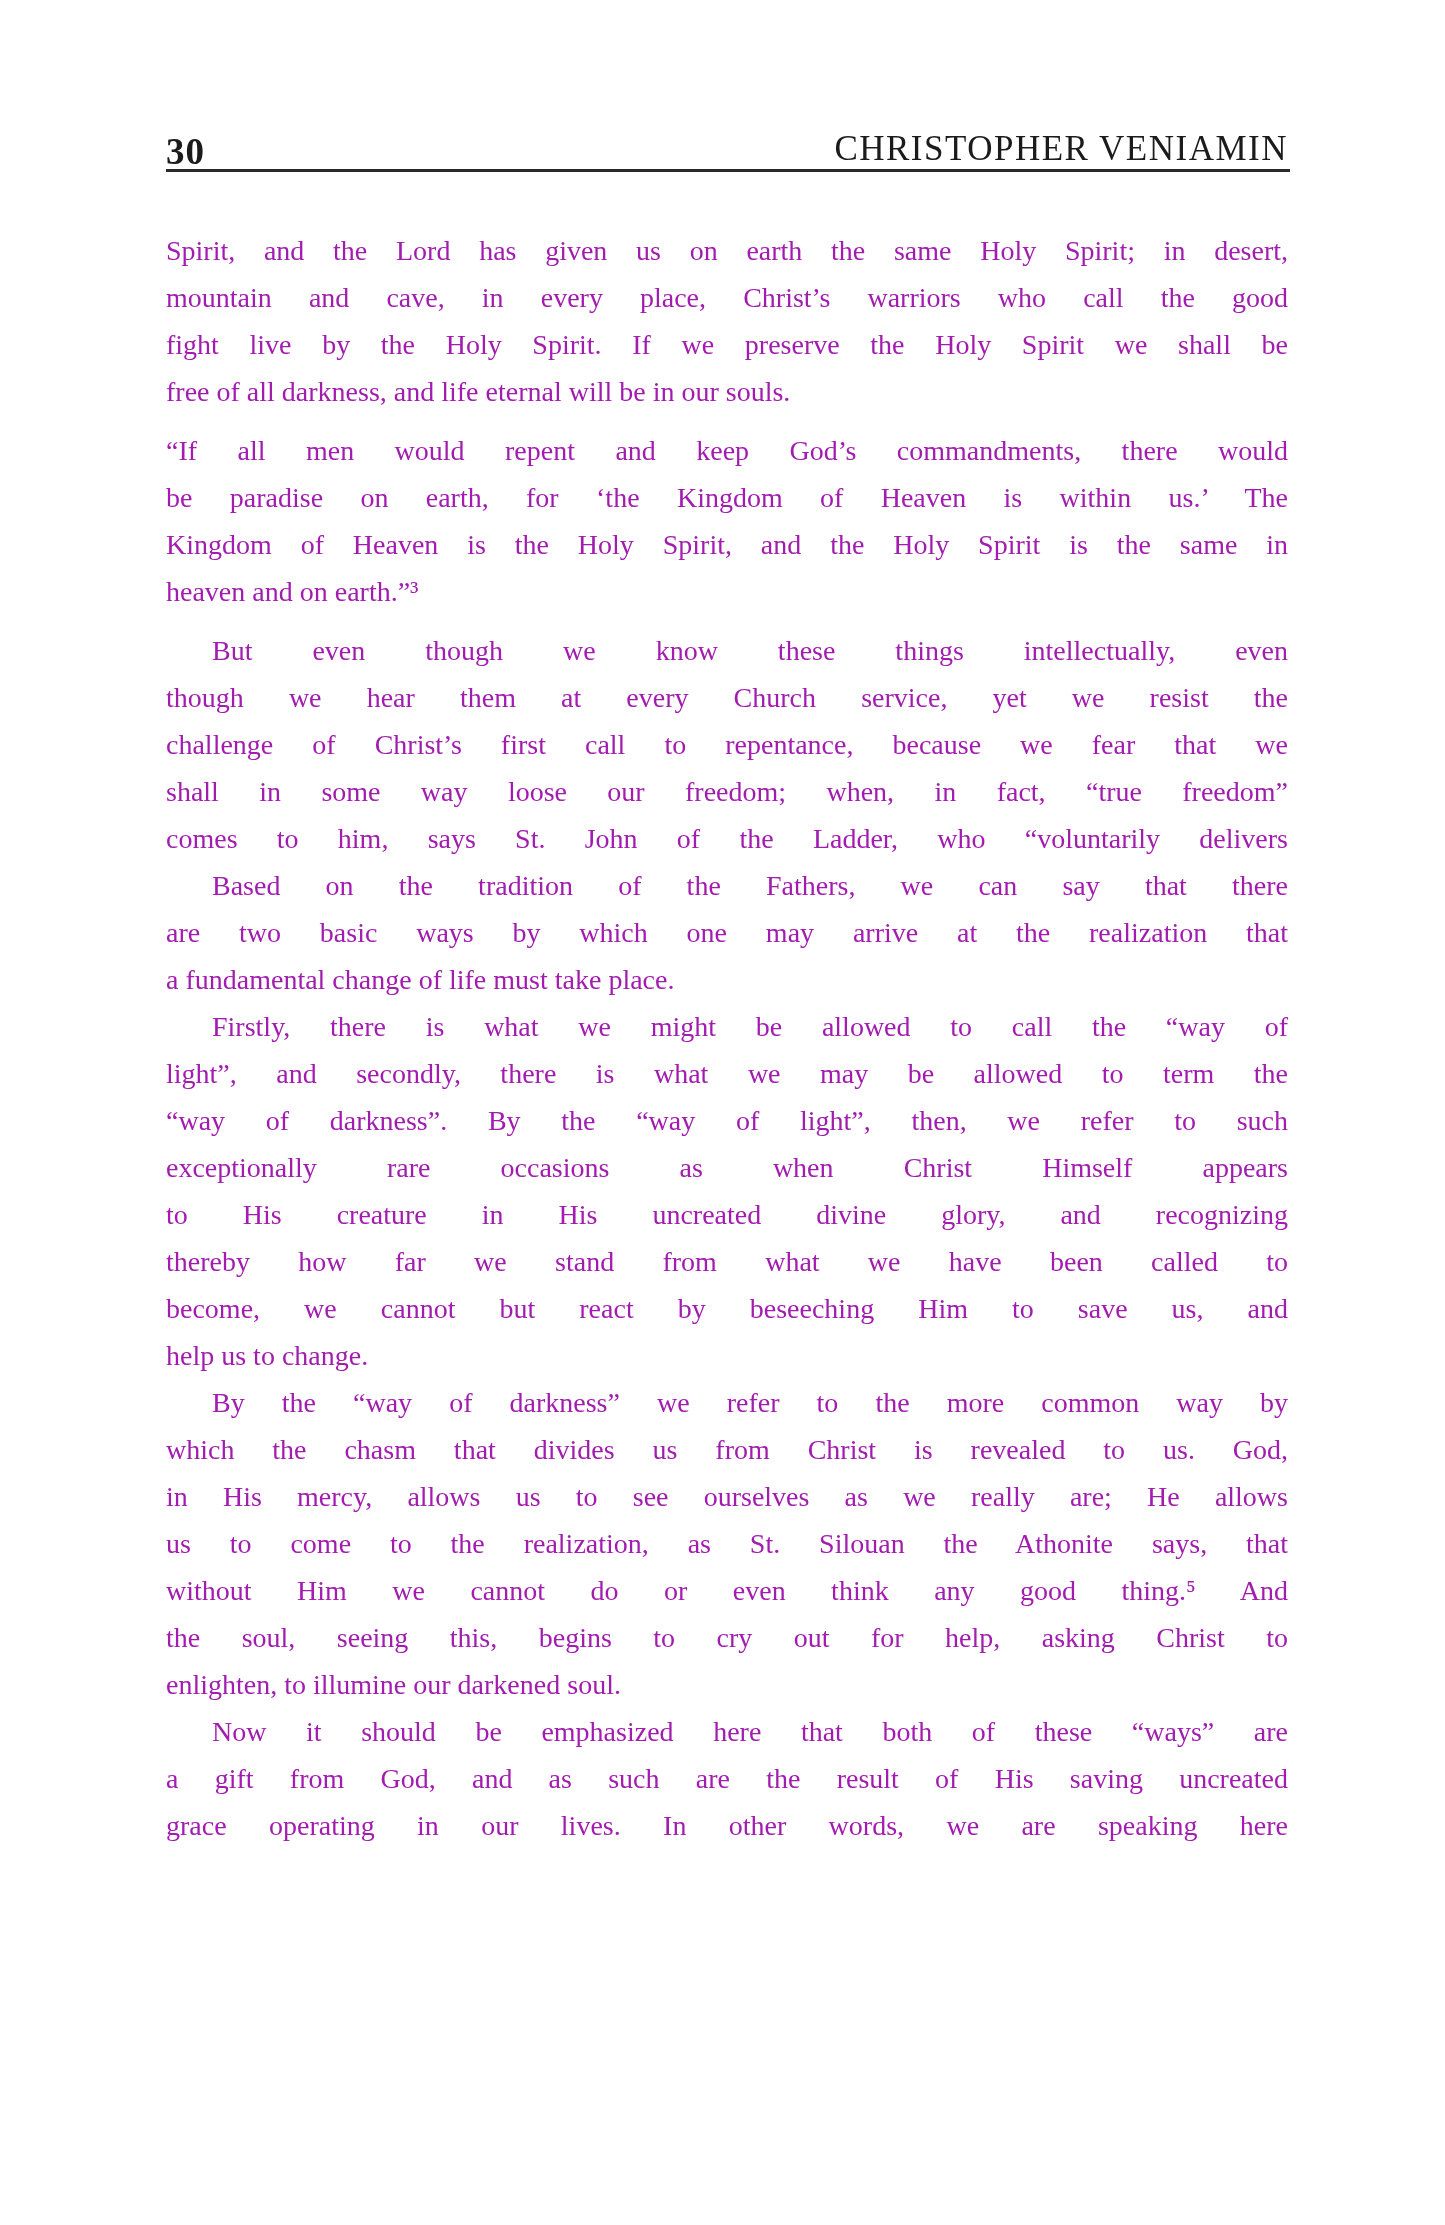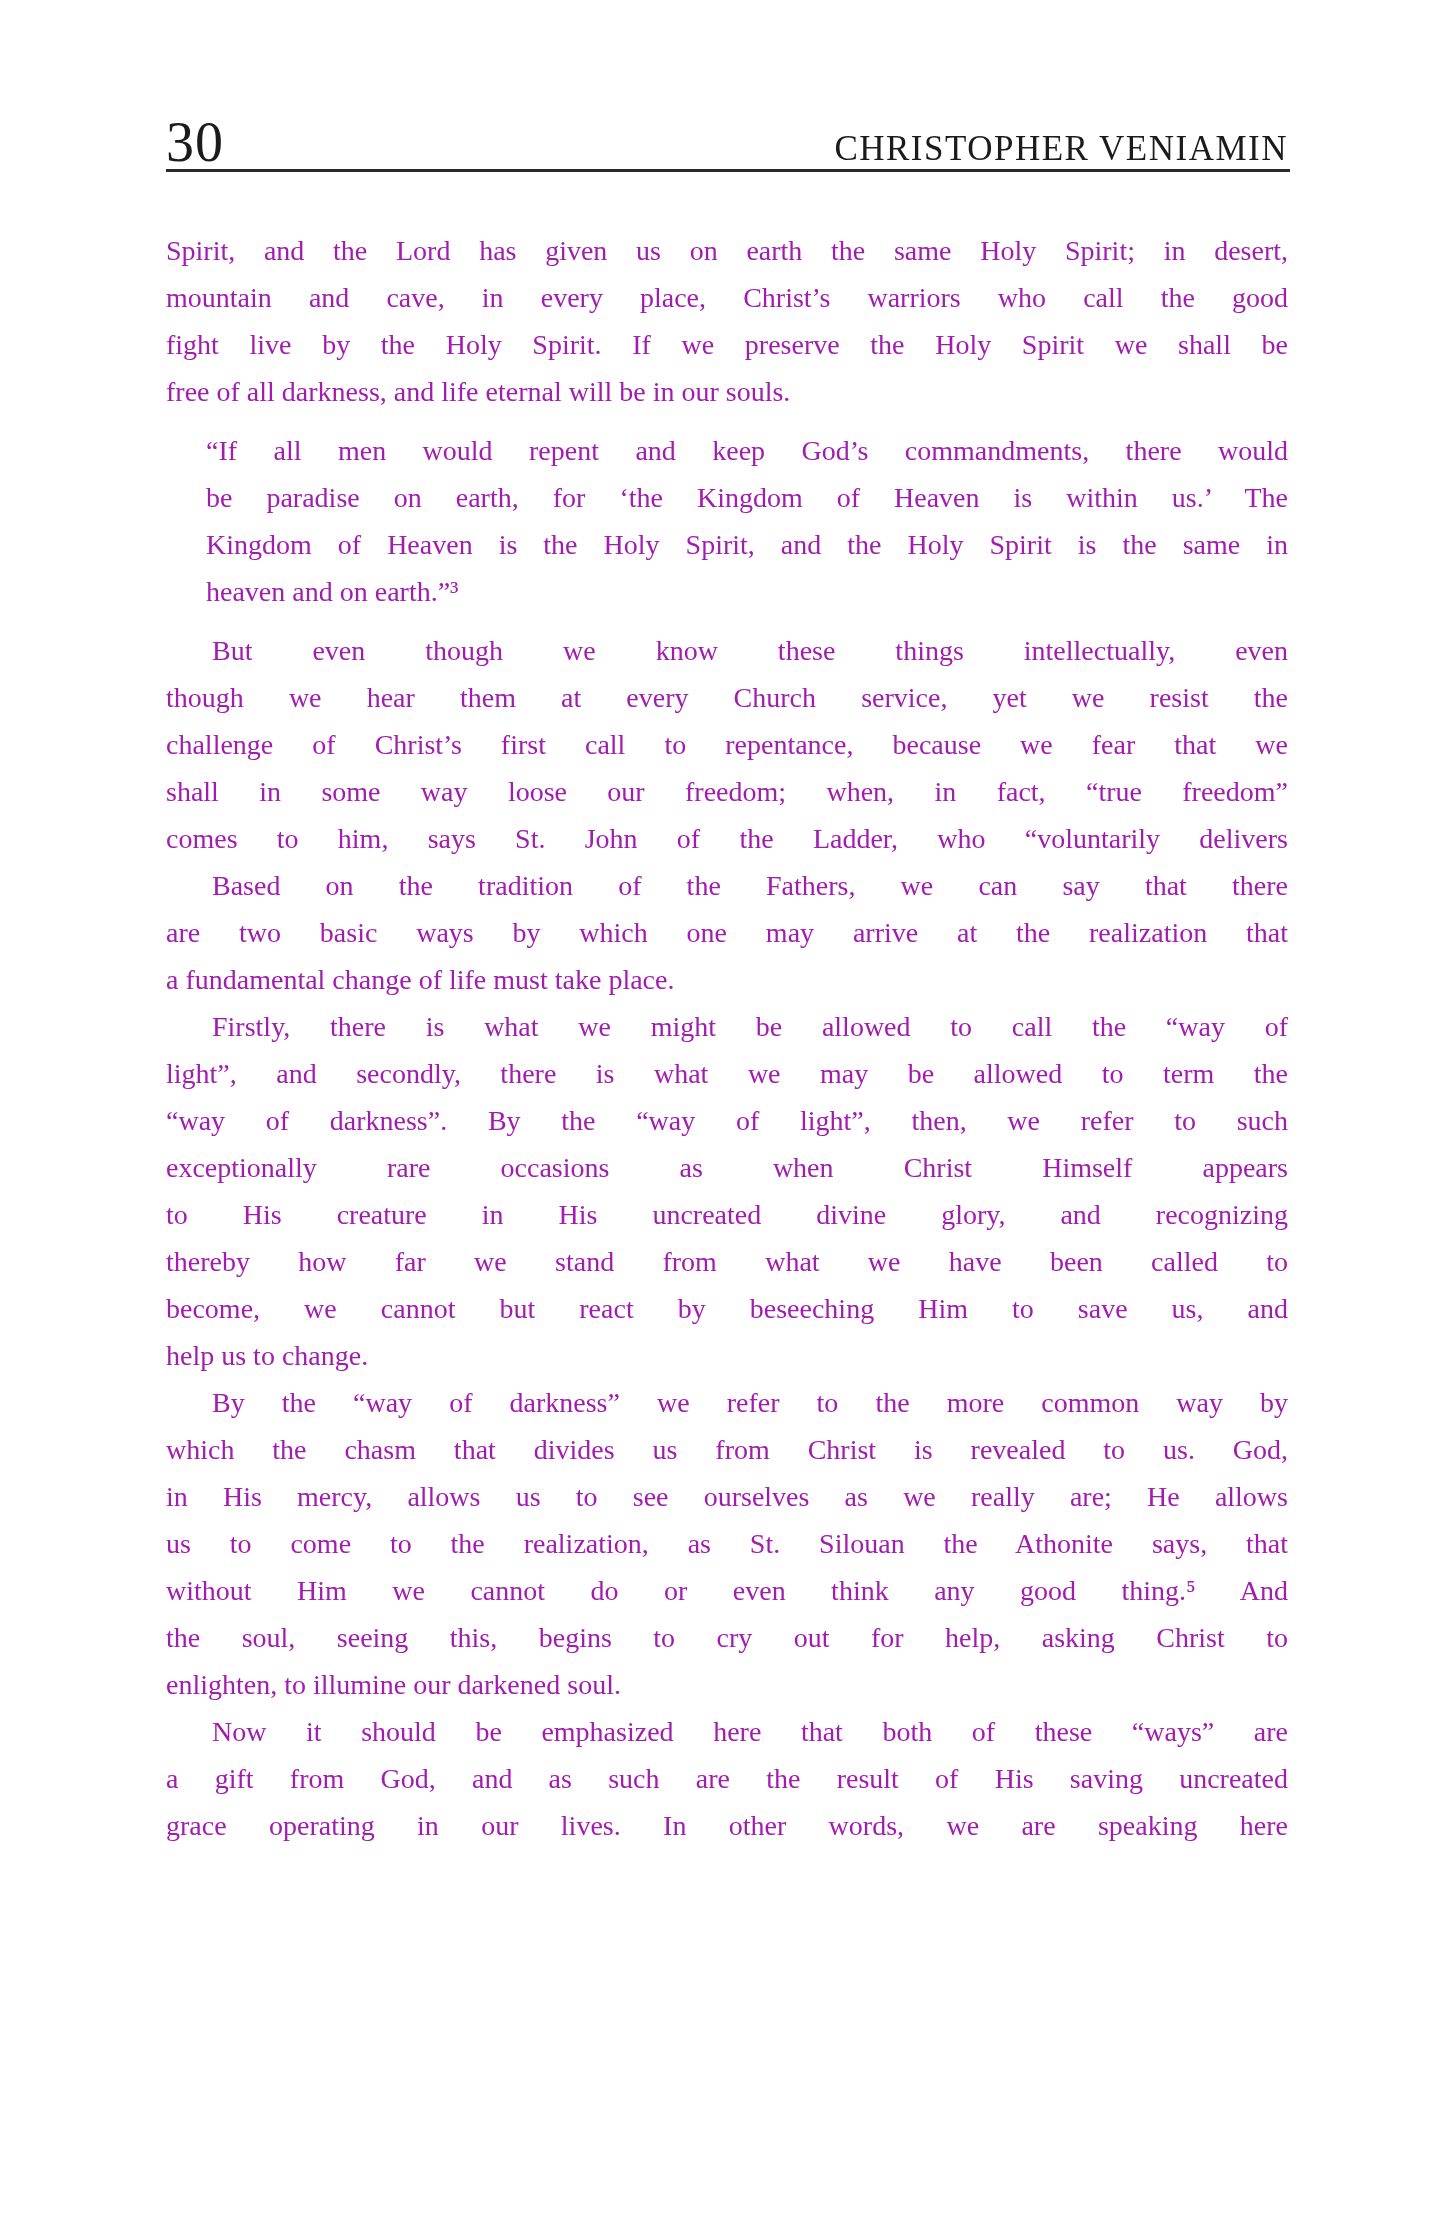--- a/index.html
+++ b/index.html
@@ -24,25 +24,26 @@
     position: absolute;
     left: 166px;
     width: 1122px;
     top: 112px;
     height: 54px;
     display: flex;
     justify-content: space-between;
     align-items: flex-end;
   }
   .folio {
-    font-size: 56px;
+    font-size: 37px;
     line-height: 1;
     letter-spacing: 1px;
     color: #1b1b1b;
     transform: translateY(4px);
+    font-weight: bold;
   }
   .head-title {
     font-size: 35px;
     line-height: 1;
     letter-spacing: 1.5px;
     color: #1b1b1b;
   }
   .head-rule {
     position: absolute;
     left: 166px;
@@ -59,21 +60,20 @@
     font-size: 28px;
     line-height: 47px;
     color: #a21caf;
   }
   .para {
     margin: 0;
   }
   .para.spaced {
     margin-top: 12px;
     margin-bottom: 12px;
-    margin-left: 40px;
   }
   .line {
     text-align: justify;
     text-align-last: justify;
     -moz-text-align-last: justify;
     white-space: normal;
   }
   .line.last {
     text-align-last: left;
     -moz-text-align-last: left;

